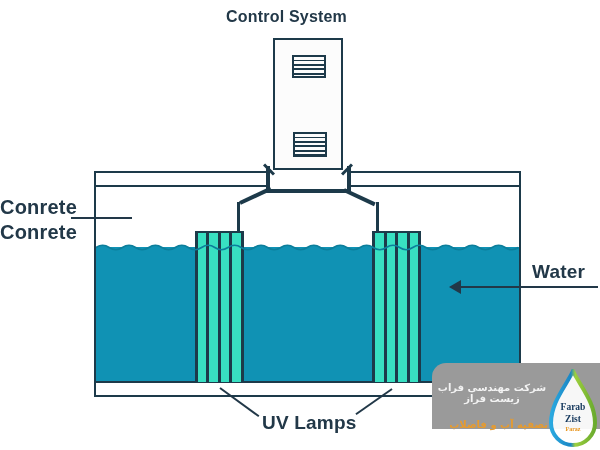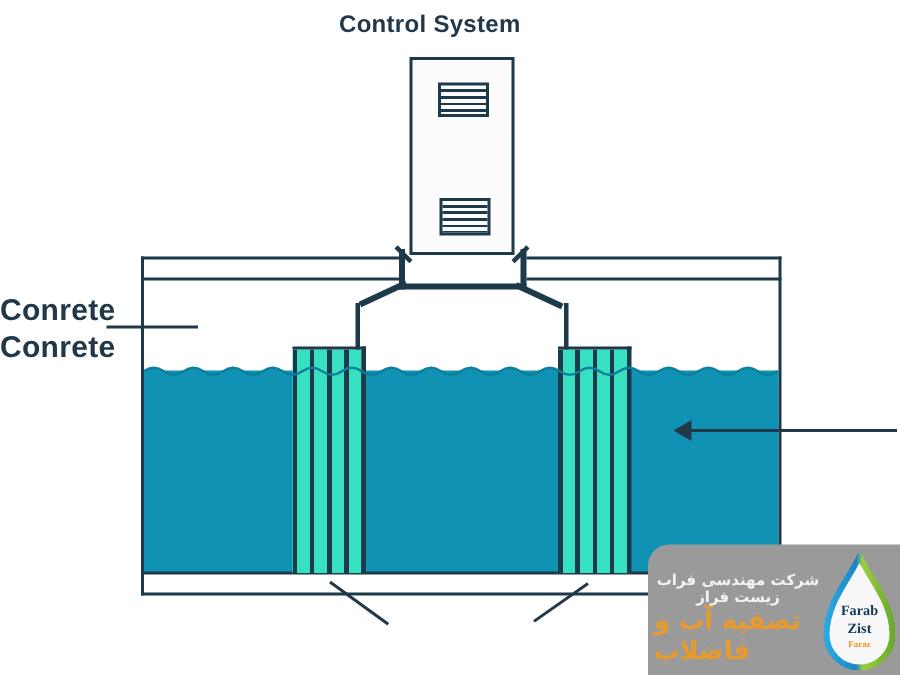--- a/index.html
+++ b/index.html
@@ -54,26 +54,26 @@
   .arrow-head{position:absolute;width:0;height:0;border-top:7px solid transparent;
     border-bottom:7px solid transparent;border-right:12px solid var(--label-text);z-index:7;}
 
   
   .lbl-control{left:226px;top:8px;width:160px;font-size:16px;}
   .lbl-channel{left:0px;top:195px;font-size:20px;line-height:25px;}
   .lbl-water{left:532px;top:261px;font-size:19px;}
   .lbl-uvlamps{left:262px;top:412px;font-size:19px;}
 
   
-  .watermark{left:432px;top:363px;width:168px;height:87px;z-index:10;}
+  .watermark{left:432px;top:363px;width:168px;height:66px;z-index:10;}
   .wm-bg{position:absolute;inset:0;background:var(--wm-gray);mix-blend-mode:multiply;
     border-top-left-radius:14px;}
   .wm-line1{position:absolute;left:0;top:19px;width:120px;text-align:center;font-size:10px;
     font-weight:700;color:#f3f3f3;font-family:"DejaVu Sans",sans-serif;z-index:11;}
-  .wm-line2{position:absolute;left:4px;top:41px;width:112px;text-align:left;font-size:17px;
+  .wm-line2{position:absolute;left:4px;top:56px;width:112px;text-align:right;font-size:10px;
     font-weight:700;color:var(--wm-orange);font-family:"DejaVu Sans",sans-serif;z-index:11;}
   .wm-logo{position:absolute;right:3px;top:6px;z-index:11;}
 </style>
 </head>
 <body>
 
 <div id="stage">
 
   <div class="lbl lbl-control">Control System</div>
 
@@ -110,23 +110,25 @@
   <svg class="abs wave-stroke-svg" width="423" height="10">
     <path d="M0,6.5 q6.6,-4.6 13.2,0 t13.2,0 t13.2,0 t13.2,0 t13.2,0 t13.2,0 t13.2,0 t13.2,0 t13.2,0 t13.2,0 t13.2,0 t13.2,0 t13.2,0 t13.2,0 t13.2,0 t13.2,0 t13.2,0 t13.2,0 t13.2,0 t13.2,0 t13.2,0 t13.2,0 t13.2,0 t13.2,0 t13.2,0 t13.2,0 t13.2,0 t13.2,0 t13.2,0 t13.2,0 t13.2,0 t13.2,0" fill="none" stroke="var(--water-wave)" stroke-width="1.6"></path>
   </svg>
 
   <div class="lbl lbl-channel">
     <div>Conrete</div>
     <div>Conrete</div>
   </div>
   <div class="arrow-line" style="left:71px;top:217px;width:61px;"></div>
 
+  <div class="lbl lbl-water">Water</div>
   <div class="arrow-line" style="left:456px;top:286px;width:142px;"></div>
   <div class="arrow-head" style="left:449px;top:280px;"></div>
 
+  <div class="lbl lbl-uvlamps">UV Lamps</div>
   <div class="callout" style="left:220px;top:387px;width:48px;transform:rotate(36deg);"></div>
   <div class="callout" style="left:392px;top:388px;width:44px;transform:rotate(145deg);"></div>
 
   <div class="abs watermark">
     <div class="wm-bg"></div>
     <div class="wm-line1" dir="rtl">شرکت مهندسی فراب زیست فراز</div>
     <div class="wm-line2" dir="rtl">تصفیه آب و فاضلاب</div>
     <svg class="wm-logo" width="48" height="78" viewBox="0 0 48 78">
       <defs>
         <linearGradient id="dropGrad" x1="0" y1="0" x2="1" y2="0">

